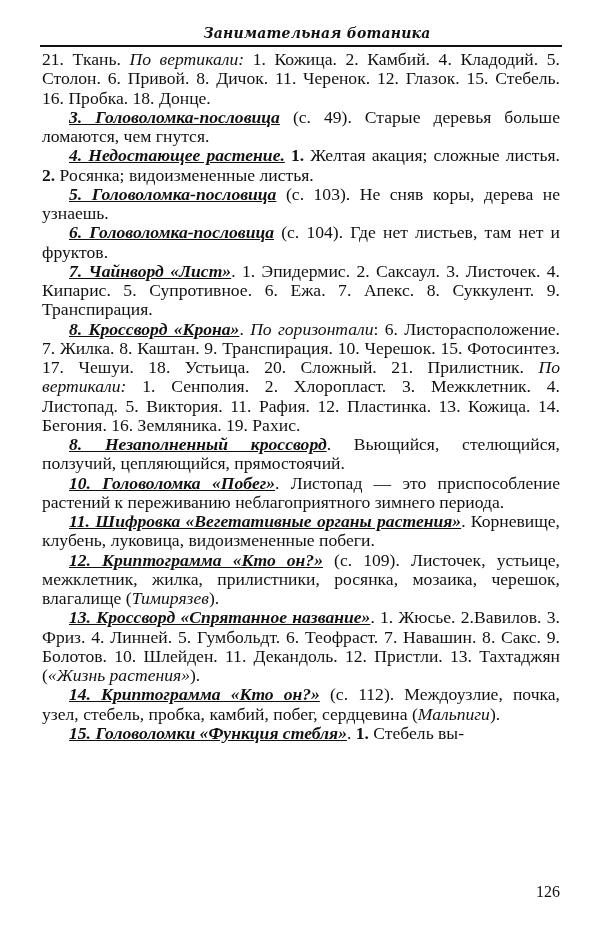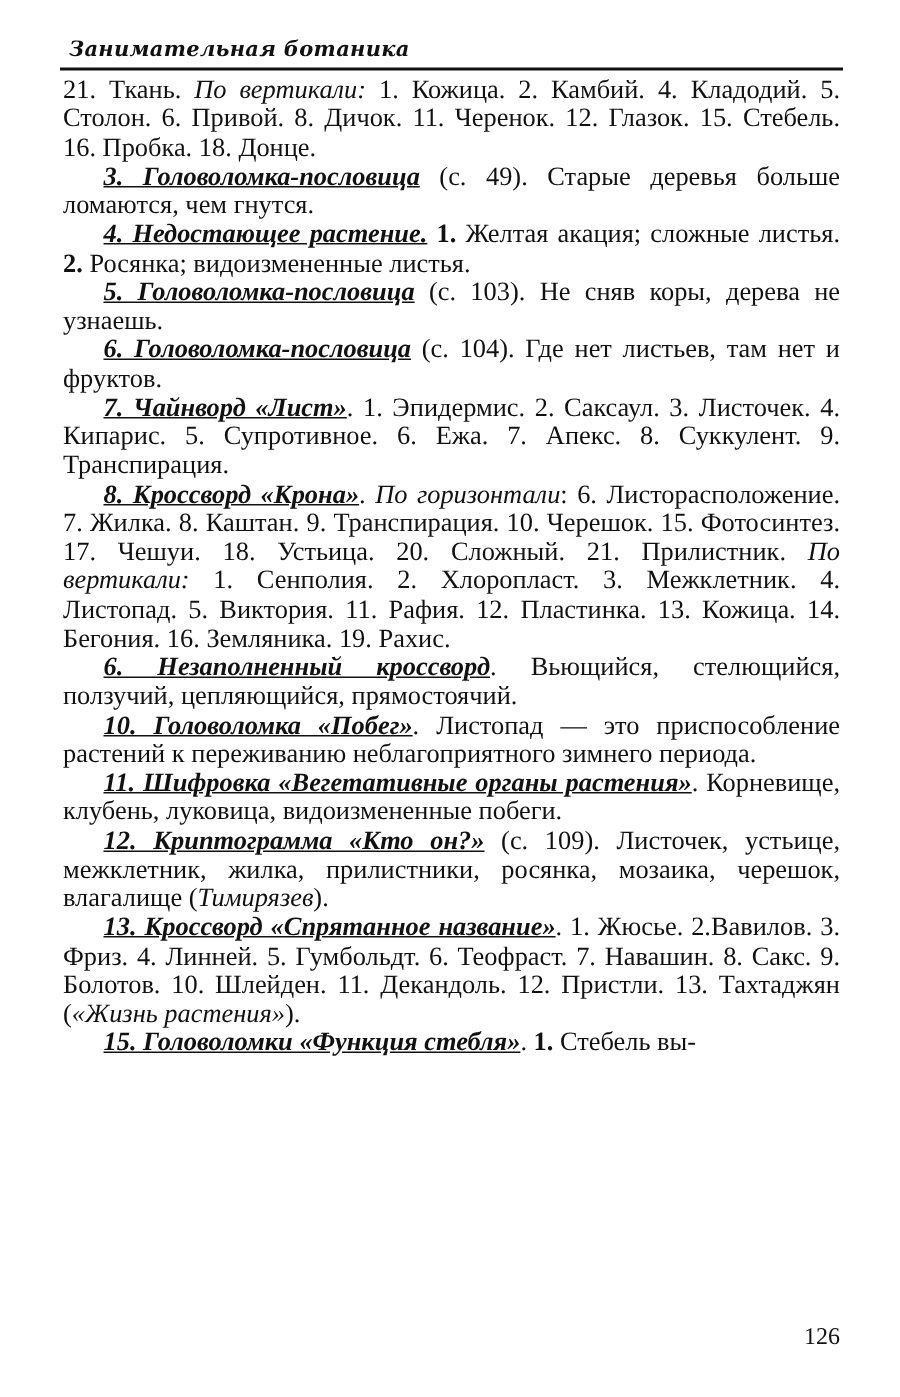--- a/index.html
+++ b/index.html
@@ -17,22 +17,23 @@
     }
     .page {
       position: absolute;
       left: 42px;
       top: 0;
       width: 518px;
     }
     .running-head {
       position: absolute;
       top: 25px;
-      left: 4px;
+      left: 16px;
       width: 518px;
+      text-align: center;
       font-family: "DejaVu Serif", serif;
       font-style: italic;
       font-weight: bold;
       font-size: 14px;
       letter-spacing: 0.2px;
     }
     .head-rule {
       position: absolute;
       top: 45px;
       left: -2px;
@@ -87,22 +88,23 @@
   <div class="head-rule"></div>
 
   <div class="body">
     <p class="para"><span>21. Ткань. </span><span class="i">По вертикали:</span><span> 1. Кожица. 2. Камбий. 4. Кла­додий. 5. Столон. 6. Привой. 8.  Дичок. 11. Черенок. 12. Глазок. 15. Стебель. 16. Пробка. 18. Донце.</span></p>
     <p class="para indent"><span class="t">3. Головоломка-пословица</span><span> (с. 49). Старые деревья больше ломаются, чем гнутся.</span></p>
     <p class="para indent"><span class="t">4. Недостающее растение.</span><span class="b"> 1.</span><span> Желтая акация; слож­ные листья. </span><span class="b">2.</span><span> Росянка; видоизмененные листья.</span></p>
     <p class="para indent"><span class="t">5. Головоломка-пословица</span><span> (с. 103). Не сняв коры, дерева не узнаешь.</span></p>
     <p class="para indent"><span class="t">6. Головоломка-пословица</span><span> (с. 104). Где нет листьев, там нет и фруктов.</span></p>
     <p class="para indent"><span class="t">7. Чайнворд «Лист»</span><span>. 1. Эпидермис. 2. Саксаул. 3. Листочек. 4. Кипарис. 5. Супротивное. 6. Ежа. 7. Апекс. 8. Суккулент. 9. Транспирация.</span></p>
     <p class="para indent"><span class="t">8. Кроссворд «Крона»</span><span>. </span><span class="i">По горизонтали</span><span>: 6. Листорас­положение. 7. Жилка. 8. Каштан. 9. Транспирация. 10. Черешок. 15. Фотосинтез. 17. Чешуи. 18. Устьица. 20. Сложный. 21. Прилистник. </span><span class="i">По вертикали:</span><span> 1. Сенпо­лия. 2. Хлоропласт. 3. Межклетник. 4. Листопад. 5. Виктория. 11. Рафия. 12. Пластинка. 13. Кожица. 14. Бегония. 16. Земляника. 19. Рахис.</span></p>
-    <p class="para indent"><span class="t">6. Незаполненный кроссворд</span><span>. Вьющийся, стелющий­ся, ползучий, цепляющийся, прямостоячий.</span></p>
+    <p class="para indent"><span class="t">8. Незаполненный кроссворд</span><span>. Вьющийся, стелющий­ся, ползучий, цепляющийся, прямостоячий.</span></p>
     <p class="para indent"><span class="t">10. Головоломка «Побег»</span><span>. Листопад — это приспо­собление растений к переживанию неблагоприятного зимнего периода.</span></p>
     <p class="para indent"><span class="t">11. Шифровка «Вегетативные органы растения»</span><span>. Корневище, клубень, луковица, видоизмененные побеги.</span></p>
     <p class="para indent"><span class="t">12. Криптограмма «Кто он?»</span><span> (с. 109). Листочек, ус­тьице, межклетник, жилка, прилистники, росянка, мо­заика, черешок, влагалище (</span><span class="i">Тимирязев</span><span>).</span></p>
     <p class="para indent"><span class="t">13. Кроссворд «Спрятанное название»</span><span>. 1. Жюсье. 2.Вавилов. 3. Фриз. 4. Линней. 5. Гумбольдт. 6. Те­офраст. 7. Навашин. 8. Сакс. 9. Болотов. 10. Шлейден. 11. Декандоль. 12. Пристли. 13. Тахтаджян (</span><span class="i">«Жизнь рас­тения»</span><span>).</span></p>
+    <p class="para indent"><span class="t">14. Криптограмма «Кто он?»</span><span> (с. 112). Междоузлие, почка, узел, стебель, пробка, камбий, побег, сердцевина (</span><span class="i">Мальпиги</span><span>).</span></p>
     <p class="para indent"><span class="t">15. Головоломки «Функция стебля»</span><span>. </span><span class="b">1.</span><span> Стебель вы-</span></p>
   </div>
 
   <div class="page-number">126</div>
 </div>
 
 </body></html>

